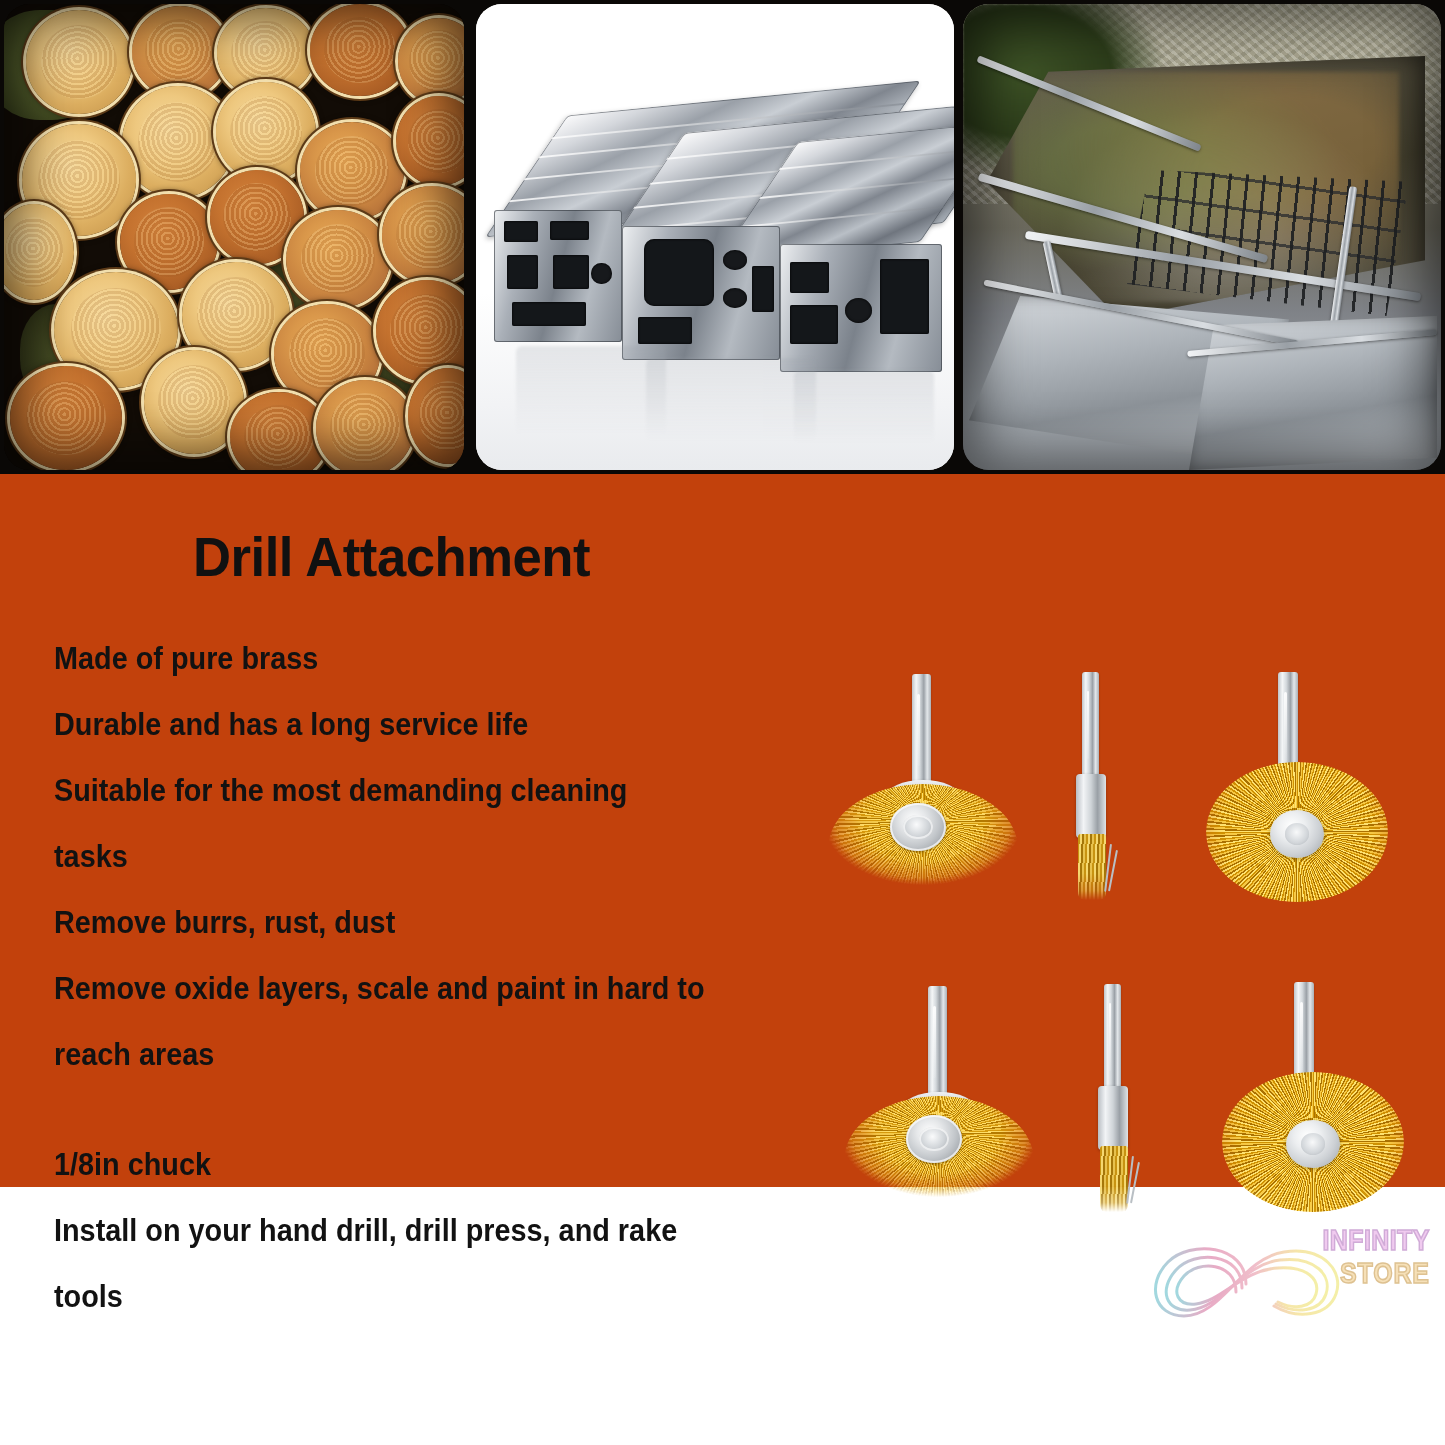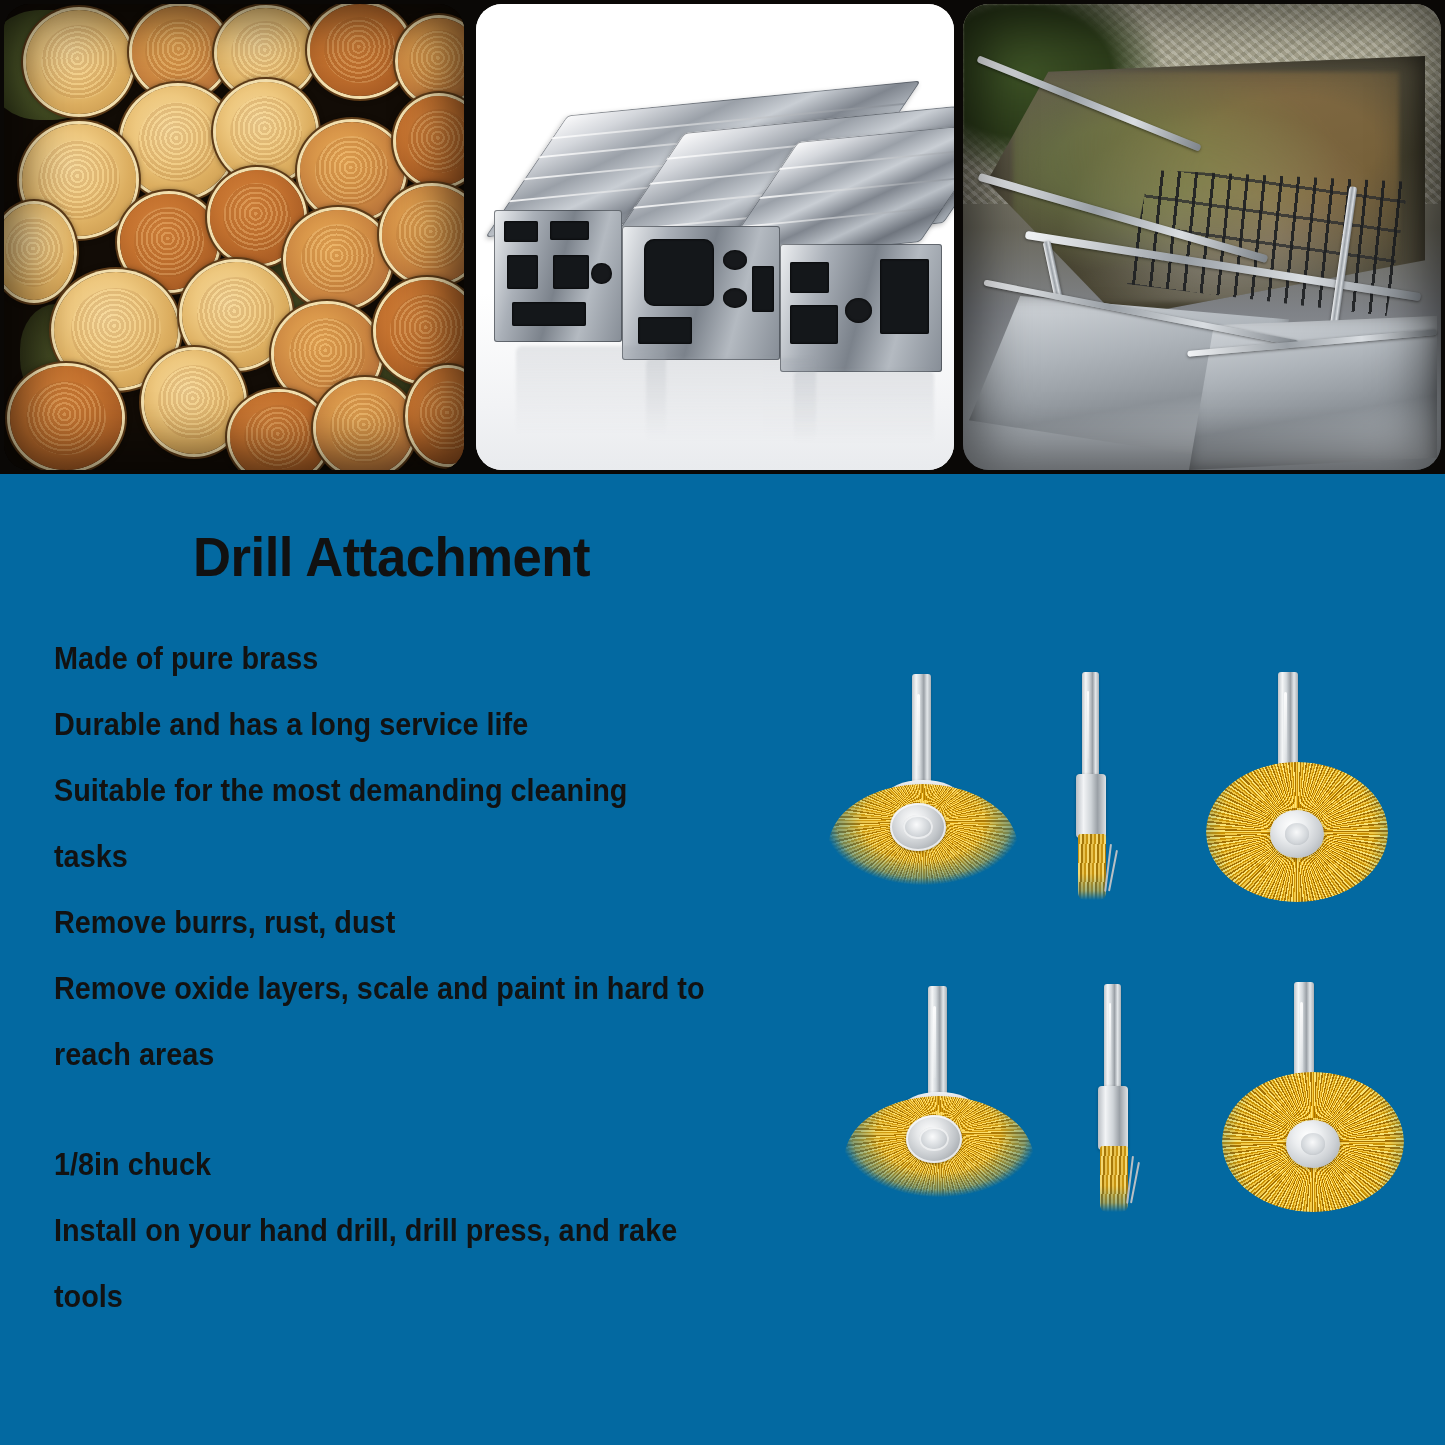--- a/index.html
+++ b/index.html
@@ -1,21 +1,21 @@
 <!DOCTYPE html>
 <html><head>
 <meta charset="utf-8">
 <style>
   html,body{margin:0;padding:0;background:#fff;}
   body{
     width:1445px;height:1445px;overflow:hidden;
     font-family:"Liberation Sans","DejaVu Sans",sans-serif;
     position:relative;
   }
-  #page{position:relative;width:1445px;height:1445px;background:#0369a1;}
+  #page{position:relative;width:1445px;height:1187px;background:#c2410c;}
 
   
   .photo-strip{
     position:absolute;left:0;top:0;width:1445px;height:474px;
     background:#0a0806;
     display:flex;align-items:stretch;
   }
   .photo-panel{
     position:relative;overflow:hidden;border-radius:26px;
     background:#000;flex:0 0 auto;
@@ -394,14 +394,36 @@
     <div class="stray" style="left:50px;top:176px;width:2px;height:48px;transform:rotate(7deg);"></div>
     <div class="stray" style="left:56px;top:182px;width:2px;height:42px;transform:rotate(11deg);"></div>
   </div>
 
   <div class="brush" style="left:1216px;top:978px;width:215px;height:235px;">
     <div class="shank" style="left:78px;top:4px;width:20px;height:110px;"></div>
     <div class="wheel-bristles" style="left:6px;top:94px;width:182px;height:140px;"></div>
     <div class="wheel-hub" style="left:70px;top:142px;width:54px;height:48px;"></div>
   </div>
 
+  <div class="watermark">
+    <svg width="300" height="150" viewBox="0 0 300 150">
+      <defs>
+        <linearGradient id="infGrad" x1="0" y1="0" x2="1" y2="0">
+          <stop offset="0%" stop-color="#9fd7de"></stop>
+          <stop offset="28%" stop-color="#e8a9c4"></stop>
+          <stop offset="55%" stop-color="#f0bcc9"></stop>
+          <stop offset="78%" stop-color="#f6e6a8"></stop>
+          <stop offset="100%" stop-color="#f4efa6"></stop>
+        </linearGradient>
+      </defs>
+      <g fill="none" stroke="url(#infGrad)" stroke-linecap="round">
+        <path d="M108,72 C108,32 52,28 30,50 C8,72 16,104 46,104 C84,104 104,46 146,40 C186,34 206,60 198,82 C190,104 160,108 136,94" stroke-width="3"></path>
+        <path d="M104,76 C104,40 56,38 38,58 C20,78 28,100 52,98 C84,96 104,52 142,48 C178,44 194,64 188,82 C182,100 158,102 138,92" stroke-width="3"></path>
+        <path d="M98,80 C98,50 60,48 46,64 C32,80 40,94 58,92 C84,89 104,58 140,56 C170,54 182,68 178,82 C174,96 156,98 140,90" stroke-width="3"></path>
+      </g>
+    </svg>
+    <div class="wm-text">
+      <span class="wm-infinity">INFINITY</span>
+      <span class="wm-store">STORE</span>
+    </div>
+  </div>
 
 </div>
 
 </body></html>

